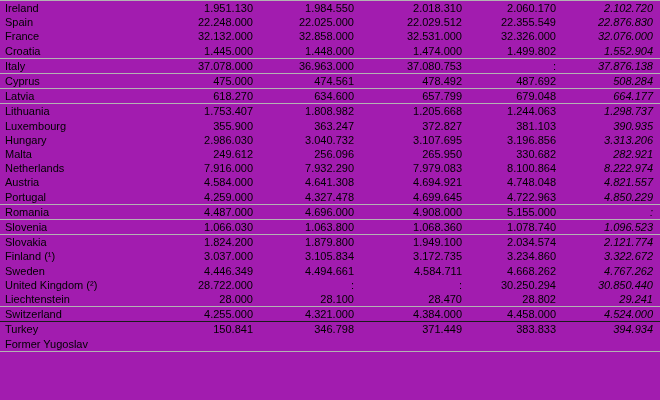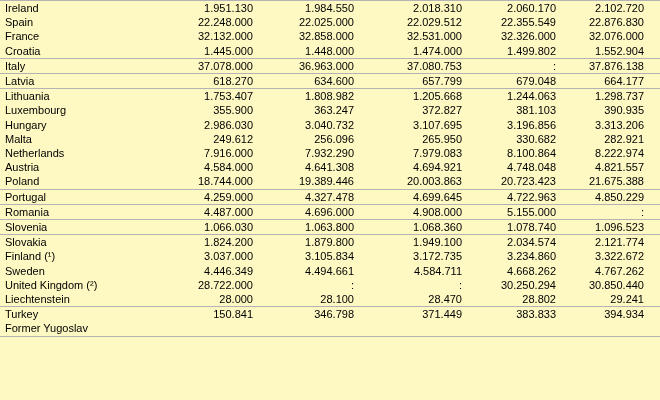--- a/index.html
+++ b/index.html
@@ -1,41 +1,41 @@
 <!DOCTYPE html>
 <html><head>
 <meta charset="utf-8">
 <style>
   html, body { margin: 0; padding: 0; background: #ffffff; }
   .screen {
     position: relative;
     width: 660px;
     height: 400px;
-    background: #fef9c3;
+    background: #a21caf;
     overflow: hidden;
     font-family: "Liberation Sans", "DejaVu Sans", sans-serif;
   }
   table.data-table {
     border-collapse: collapse;
     table-layout: fixed;
     width: 660px;
   }
   td {
     height: 14.2px;
     line-height: 14.2px;
     padding: 0;
     font-size: 11px;
     color: #000000;
     white-space: nowrap;
     overflow: hidden;
     vertical-align: middle;
   }
   td.country { text-align: left; padding-left: 5px; }
   td.num { text-align: right; }
-  td.num.last { padding-right: 16px; }
+  td.num.last { padding-right: 7px; font-style: italic; }
   tr.first td { border-top: 1px solid #b3b3b3; }
   tr.sep td { height: 13.2px; border-bottom: 1px solid #b3b3b3; }
   tr.sep-dark td { height: 13.2px; border-bottom: 1px solid #1a1a1a; }
 </style>
 </head>
 <body>
 
 <div class="screen">
   <table class="data-table">
     <colgroup>
@@ -81,20 +81,28 @@
   </tr>
         <tr class="sep">
     <td class="country">Italy</td>
     <td class="num">37.078.000</td>
     <td class="num">36.963.000</td>
     <td class="num">37.080.753</td>
     <td class="num">:</td>
     <td class="num last">37.876.138</td>
   </tr>
         <tr class="sep">
+    <td class="country">Cyprus</td>
+    <td class="num">475.000</td>
+    <td class="num">474.561</td>
+    <td class="num">478.492</td>
+    <td class="num">487.692</td>
+    <td class="num last">508.284</td>
+  </tr>
+        <tr class="sep">
     <td class="country">Latvia</td>
     <td class="num">618.270</td>
     <td class="num">634.600</td>
     <td class="num">657.799</td>
     <td class="num">679.048</td>
     <td class="num last">664.177</td>
   </tr>
         <tr>
     <td class="country">Lithuania</td>
     <td class="num">1.753.407</td>
@@ -137,28 +145,20 @@
   </tr>
         <tr>
     <td class="country">Austria</td>
     <td class="num">4.584.000</td>
     <td class="num">4.641.308</td>
     <td class="num">4.694.921</td>
     <td class="num">4.748.048</td>
     <td class="num last">4.821.557</td>
   </tr>
         <tr class="sep">
-    <td class="country">Poland</td>
-    <td class="num">18.744.000</td>
-    <td class="num">19.389.446</td>
-    <td class="num">20.003.863</td>
-    <td class="num">20.723.423</td>
-    <td class="num last">21.675.388</td>
-  </tr>
-        <tr class="sep">
     <td class="country">Portugal</td>
     <td class="num">4.259.000</td>
     <td class="num">4.327.478</td>
     <td class="num">4.699.645</td>
     <td class="num">4.722.963</td>
     <td class="num last">4.850.229</td>
   </tr>
         <tr class="sep">
     <td class="country">Romania</td>
     <td class="num">4.487.000</td>
@@ -208,20 +208,28 @@
     <td class="num last">30.850.440</td>
   </tr>
         <tr class="sep">
     <td class="country">Liechtenstein</td>
     <td class="num">28.000</td>
     <td class="num">28.100</td>
     <td class="num">28.470</td>
     <td class="num">28.802</td>
     <td class="num last">29.241</td>
   </tr>
+        <tr class="sep-dark">
+    <td class="country">Switzerland</td>
+    <td class="num">4.255.000</td>
+    <td class="num">4.321.000</td>
+    <td class="num">4.384.000</td>
+    <td class="num">4.458.000</td>
+    <td class="num last">4.524.000</td>
+  </tr>
         <tr>
     <td class="country">Turkey</td>
     <td class="num">150.841</td>
     <td class="num">346.798</td>
     <td class="num">371.449</td>
     <td class="num">383.833</td>
     <td class="num last">394.934</td>
   </tr>
         <tr class="sep">
     <td class="country">Former Yugoslav</td>

